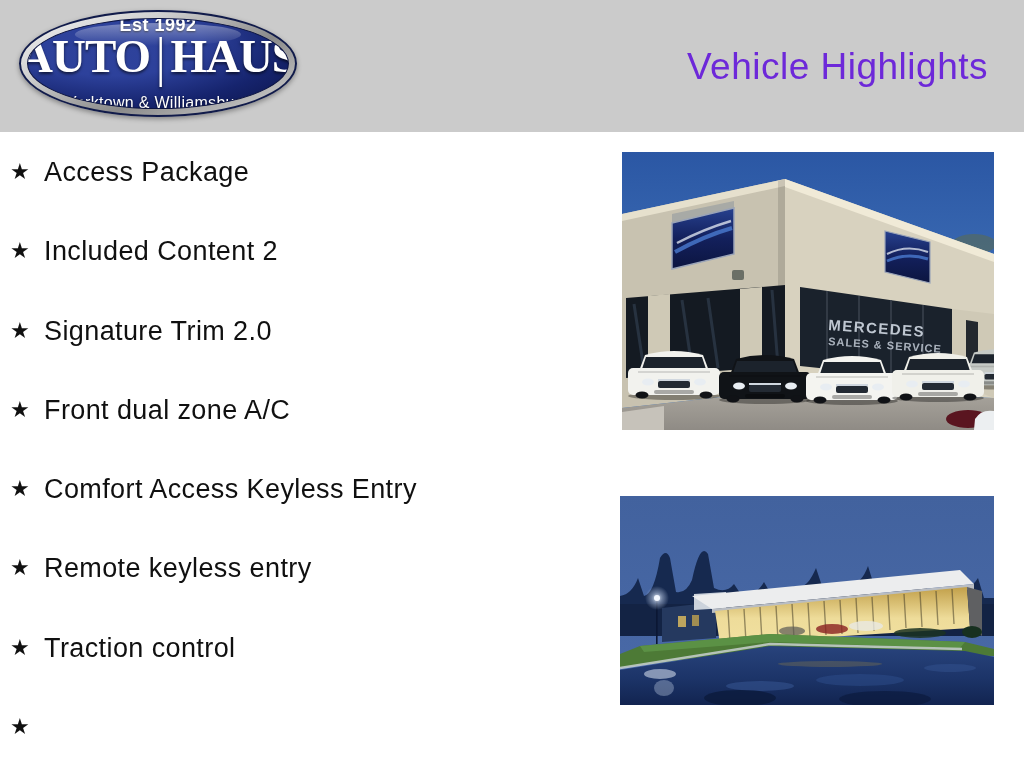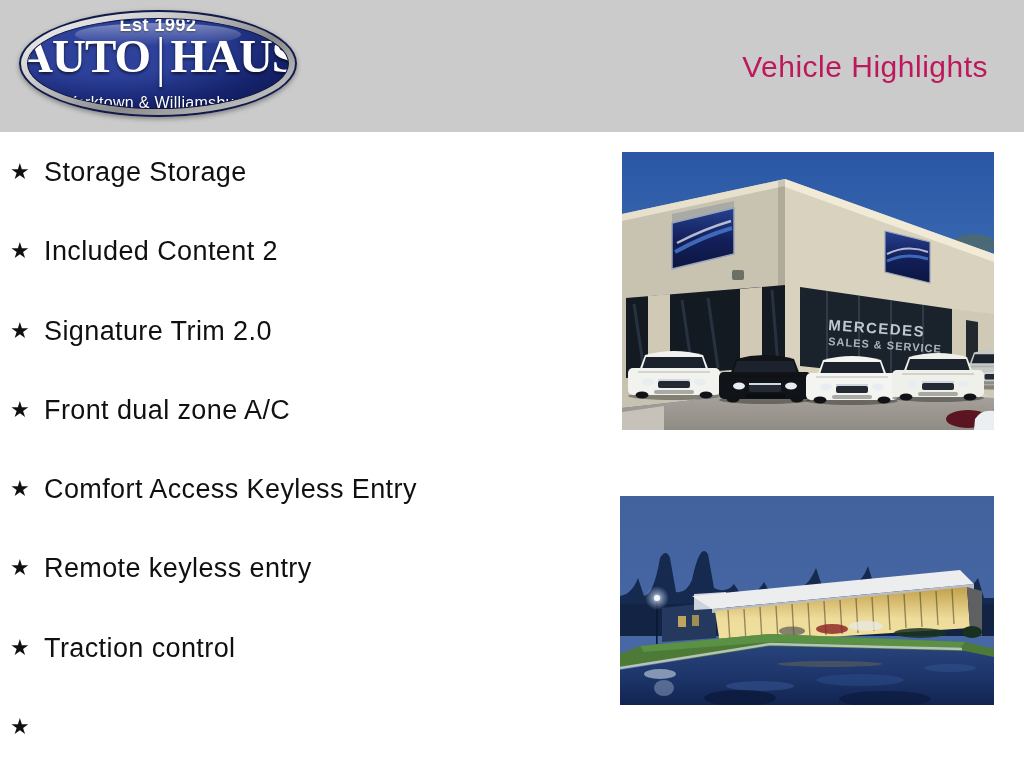--- a/index.html
+++ b/index.html
@@ -8,21 +8,21 @@
     position:relative; overflow:hidden; background:#ffffff;
     font-family:"Liberation Sans", sans-serif;
   }
   
   .header {
     position:absolute; left:0; top:0; width:1024px; height:132px;
     background:#cbcbcb;
   }
   .slide-title {
     position:absolute; top:50px; right:36px;
-    font-size:30px; line-height:34px; color:#be185d; letter-spacing:.5px;
+    font-size:37px; line-height:34px; color:#6d28d9; letter-spacing:.5px;
     white-space:nowrap;
   }
   
   .logo-oval {
     position:absolute; left:19px; top:10px; width:278px; height:107px;
     border-radius:50%;
     background:linear-gradient(155deg,#f6f6f6 0%,#cfcfcf 30%,#8a8a8a 62%,#d9d9d9 100%);
     border:2px solid #111b4a;
     box-shadow:0 2px 5px rgba(0,0,0,.35);
     padding:6px;
@@ -93,21 +93,21 @@
       <div class="logo-tagline">Yorktown &amp; Williamsburg</div>
     </div>
   </div>
 
   <div class="slide-title">Vehicle Highlights</div>
 </div>
 
 <ul class="features">
   <li>
     <span class="star">★</span>
-    <span>Storage Storage</span>
+    <span>Access Package</span>
   </li>
   <li>
     <span class="star">★</span>
     <span>Included Content 2</span>
   </li>
   <li>
     <span class="star">★</span>
     <span>Signature Trim 2.0</span>
   </li>
   <li>

